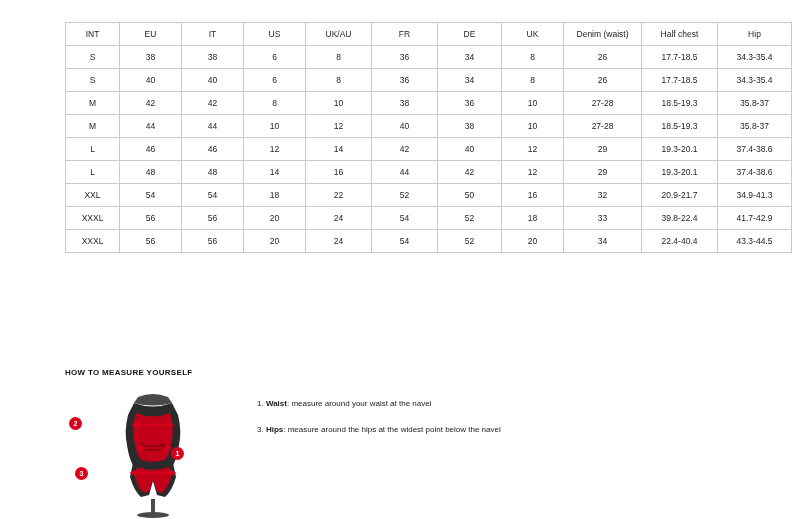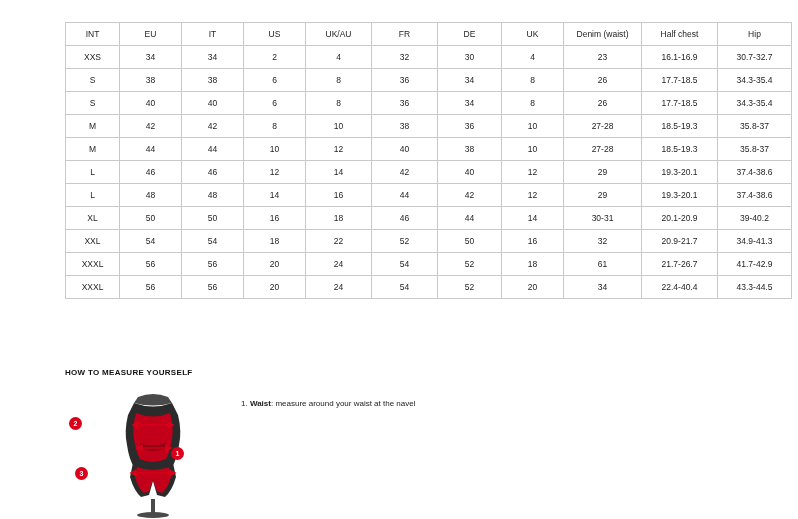--- a/index.html
+++ b/index.html
@@ -80,21 +80,21 @@
     align-items: flex-start;
   }
   .figure-box {
     position: relative;
     width: 120px;
     height: 130px;
     margin-left: 28px;
     flex: 0 0 120px;
   }
   .measure-list {
-    margin-left: 28px;
+    margin-left: 44px;
     padding-top: 8px;
   }
   .measure-item {
     font-size: 8px;
     color: #222;
     margin-bottom: 16px;
     line-height: 1.2;
   }
   .measure-item b { font-weight: bold; }
 
@@ -147,33 +147,20 @@
             <th>FR</th>
             <th>DE</th>
             <th>UK</th>
             <th>Denim (waist)</th>
             <th>Half chest</th>
             <th>Hip</th>
           </tr>
       </thead>
       <tbody id="table-body">
           <tr>
-            <td>XXS</td>
-            <td>34</td>
-            <td>34</td>
-            <td>2</td>
-            <td>4</td>
-            <td>32</td>
-            <td>30</td>
-            <td>4</td>
-            <td>23</td>
-            <td>16.1-16.9</td>
-            <td>30.7-32.7</td>
-          </tr>
-          <tr>
             <td>S</td>
             <td>38</td>
             <td>38</td>
             <td>6</td>
             <td>8</td>
             <td>36</td>
             <td>34</td>
             <td>8</td>
             <td>26</td>
             <td>17.7-18.5</td>
@@ -238,33 +225,20 @@
             <td>14</td>
             <td>16</td>
             <td>44</td>
             <td>42</td>
             <td>12</td>
             <td>29</td>
             <td>19.3-20.1</td>
             <td>37.4-38.6</td>
           </tr>
           <tr>
-            <td>XL</td>
-            <td>50</td>
-            <td>50</td>
-            <td>16</td>
-            <td>18</td>
-            <td>46</td>
-            <td>44</td>
-            <td>14</td>
-            <td>30-31</td>
-            <td>20.1-20.9</td>
-            <td>39-40.2</td>
-          </tr>
-          <tr>
             <td>XXL</td>
             <td>54</td>
             <td>54</td>
             <td>18</td>
             <td>22</td>
             <td>52</td>
             <td>50</td>
             <td>16</td>
             <td>32</td>
             <td>20.9-21.7</td>
@@ -272,22 +246,22 @@
           </tr>
           <tr>
             <td>XXXL</td>
             <td>56</td>
             <td>56</td>
             <td>20</td>
             <td>24</td>
             <td>54</td>
             <td>52</td>
             <td>18</td>
-            <td>61</td>
-            <td>21.7-26.7</td>
+            <td>33</td>
+            <td>39.8-22.4</td>
             <td>41.7-42.9</td>
           </tr>
           <tr>
             <td>XXXL</td>
             <td>56</td>
             <td>56</td>
             <td>20</td>
             <td>24</td>
             <td>54</td>
             <td>52</td>
@@ -336,17 +310,18 @@
             <polygon points="82,82 77,79.5 77,84.5"></polygon>
           </g>
         </svg>
         <div class="badge badge-1">1</div>
         <div class="badge badge-2">2</div>
         <div class="badge badge-3">3</div>
       </div>
 
       <div class="measure-list" id="measure-list">
           <div class="measure-item"><span>1. </span><b>Waist</b><span>: measure around your waist at the navel</span></div>
+          <div class="measure-item"><span>3. </span><b>Hips</b><span>: measure around the hips at the widest point below the navel</span></div>
         </div>
     </div>
   </div>
 
 </div>
 
 </body></html>

